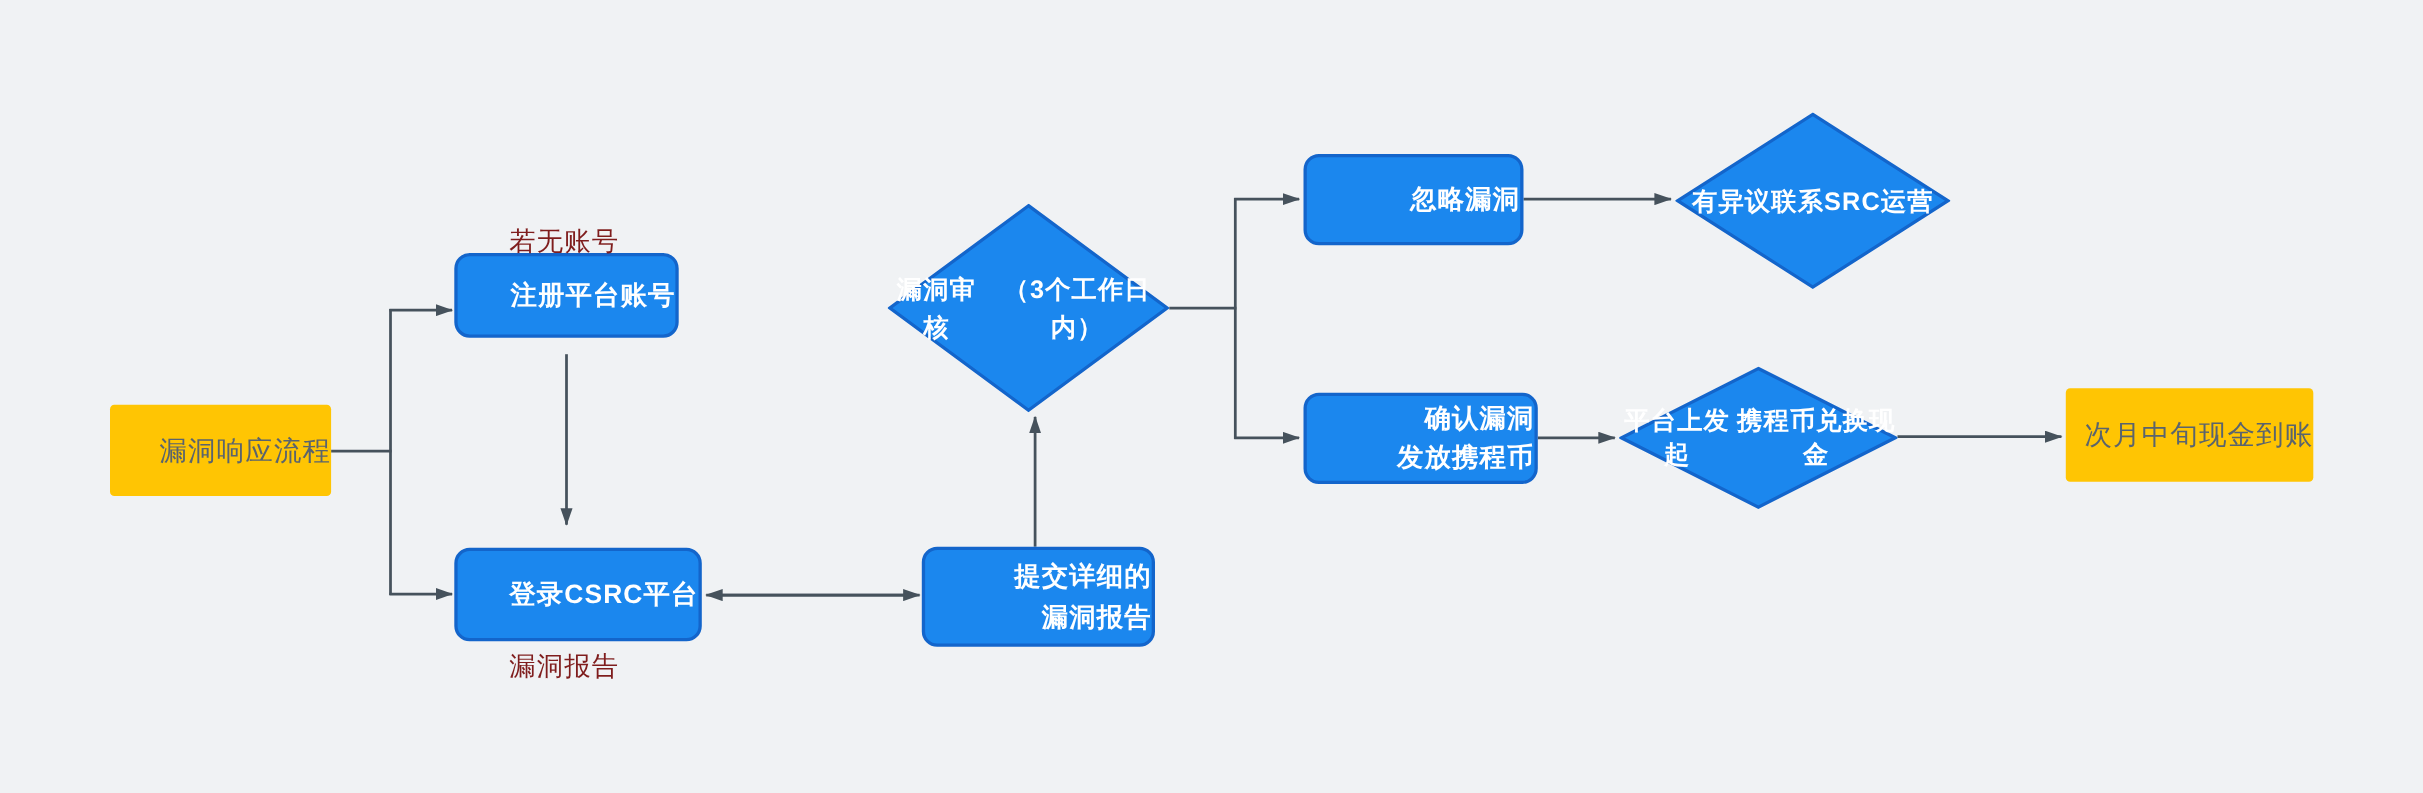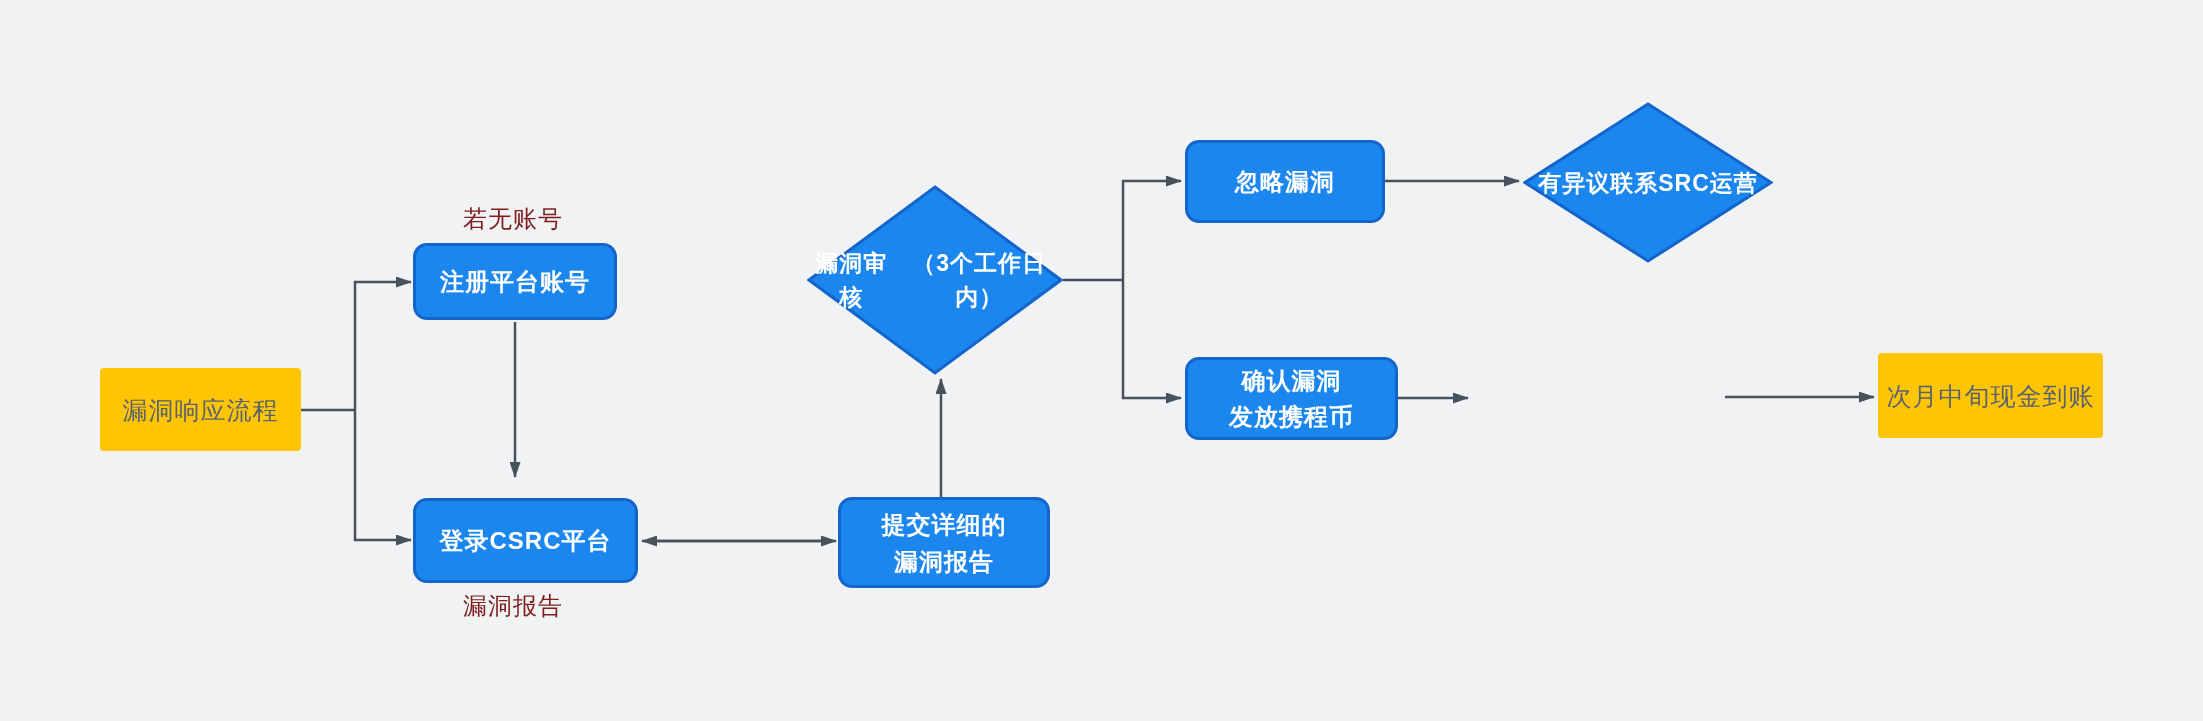--- a/index.html
+++ b/index.html
@@ -7,21 +7,21 @@
     width:2203px;height:721px;
     background:#f0f2f4;
     font-family:"Liberation Sans", sans-serif;
     position:relative;
     overflow:hidden;
   }
   .canvas{position:absolute;inset:0;width:2203px;height:721px;}
   .wires{position:absolute;left:0;top:0;}
   .node{
     position:absolute;
-    display:flex;flex-direction:column;align-items:center;justify-content:center;
+    display:flex;flex-direction:column;align-items:flex-end;justify-content:center;
     box-sizing:border-box;
     text-align:center;
     letter-spacing:1px;
     line-height:36px;
   }
   .proc{
     background:#1b87ee;
     border:3px solid #1365cb;
     border-radius:14px;
     color:#ffffff;
@@ -90,21 +90,21 @@
       <path d="M1398,398 H1468" marker-end="url(#arw)"></path>
 
       <path d="M1725,397 H1874" marker-end="url(#arw)"></path>
     </g>
   </svg>
 
   <div class="node term" style="left:100px;top:368px;width:201px;height:83px">
     <span>漏洞响应流程</span>
   </div>
 
-  <div class="node proc" style="left:413px;top:243px;width:204px;height:77px">
+  <div class="node proc" style="left:413px;top:230px;width:204px;height:77px">
     <span>注册平台账号</span>
   </div>
 
   <div class="node proc" style="left:413px;top:498px;width:225px;height:85px">
     <span>登录CSRC平台</span>
   </div>
 
   <div class="node proc" style="left:838px;top:497px;width:212px;height:91px;line-height:37px">
     <span>提交详细的</span>
     <span>漏洞报告</span>
@@ -132,20 +132,29 @@
       <span>有异议</span>
       <span>联系SRC运营</span>
     </div>
   </div>
 
   <div class="node proc" style="left:1185px;top:357px;width:213px;height:83px;line-height:36px">
     <span>确认漏洞</span>
     <span>发放携程币</span>
   </div>
 
+  <div class="diamond" style="left:1472px;top:333px;width:253px;height:130px">
+    <svg width="253" height="130" viewBox="0 0 253 130">
+      <polygon points="126.5,2 251,65 126.5,128 2,65" fill="#1b87ee" stroke="#1365cb" stroke-width="3"></polygon>
+    </svg>
+    <div class="dtext" style="line-height:31px">
+      <span>平台上发起</span>
+      <span>携程币兑换现金</span>
+    </div>
+  </div>
 
   <div class="node term" style="left:1878px;top:353px;width:225px;height:85px">
     <span>次月中旬现金到账</span>
   </div>
 
   <div class="edge-label" style="left:458px;top:203px">若无账号</div>
   <div class="edge-label" style="left:458px;top:590px">漏洞报告</div>
 
 </div>
 

